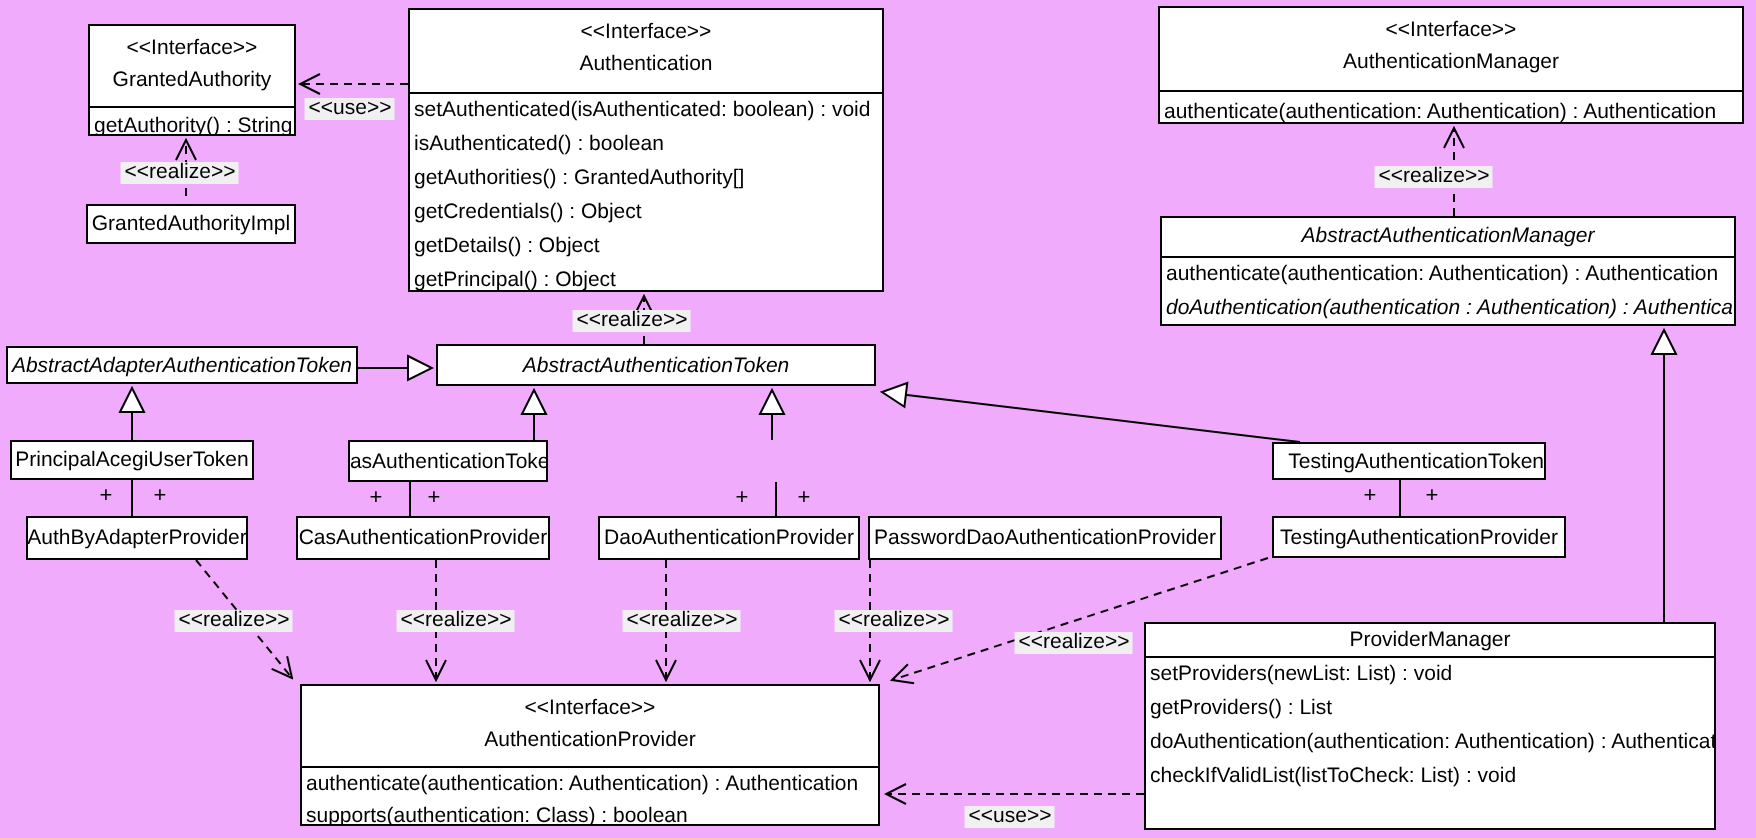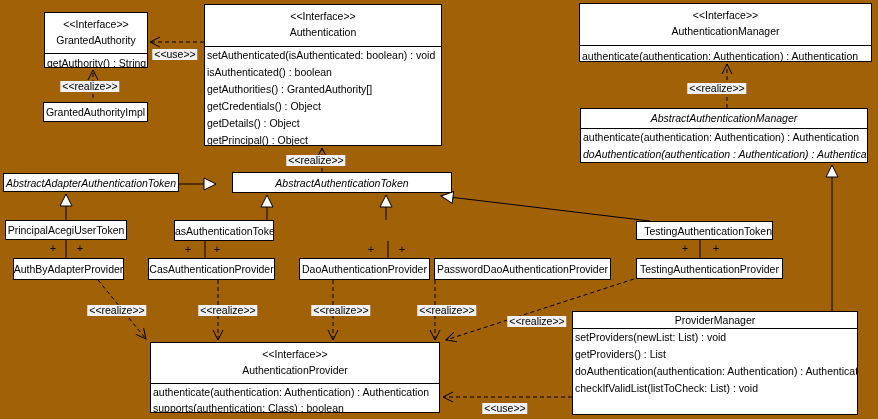--- a/index.html
+++ b/index.html
@@ -1,19 +1,19 @@
 <!DOCTYPE html>
 <html><head>
 <meta charset="utf-8">
 <style>
   html,body { margin:0; padding:0; }
   body { background:#f0f0f0; font-family:"Liberation Sans", sans-serif; }
   #canvas {
     position:relative; width:878px; height:419px;
-    background:#a16207; overflow:hidden;
+    background:#f0abfc; overflow:hidden;
     font-size:10.5px; color:#000;
   }
   #wires { position:absolute; left:0; top:0; z-index:1; }
   .uml-box {
     position:absolute; background:#fff; border:1px solid #000;
     box-sizing:border-box; overflow:hidden; z-index:2; white-space:nowrap;
   }
   .iface-head { text-align:center; padding-top:3px; }
   .iface-head .stereo { display:block; line-height:16px; }
   .iface-head .cname  { display:block; line-height:17px; }
@@ -119,21 +119,21 @@
     <div class="methods lh17">
       <div class="mrow">authenticate(authentication: Authentication) : Authentication</div>
       <div class="mrow abstract">doAuthentication(authentication : Authentication) : Authentication</div>
     </div>
   </div>
 
   <div class="uml-box single abstract" style="left:3px;top:173px;width:176px;height:19px;">
     <span>AbstractAdapterAuthenticationToken</span>
   </div>
 
-  <div class="uml-box single abstract" style="left:232px;top:172px;width:220px;height:21px;">
+  <div class="uml-box single abstract" style="left:218px;top:172px;width:220px;height:21px;">
     <span>AbstractAuthenticationToken</span>
   </div>
 
   <div class="uml-box single" style="left:5px;top:220px;width:122px;height:20px;">
     <span>PrincipalAcegiUserToken</span>
   </div>
 
   <div class="uml-box single" style="left:174px;top:220px;width:100px;height:21px;text-align:right;">
     <span>CasAuthenticationToken</span>
   </div>

